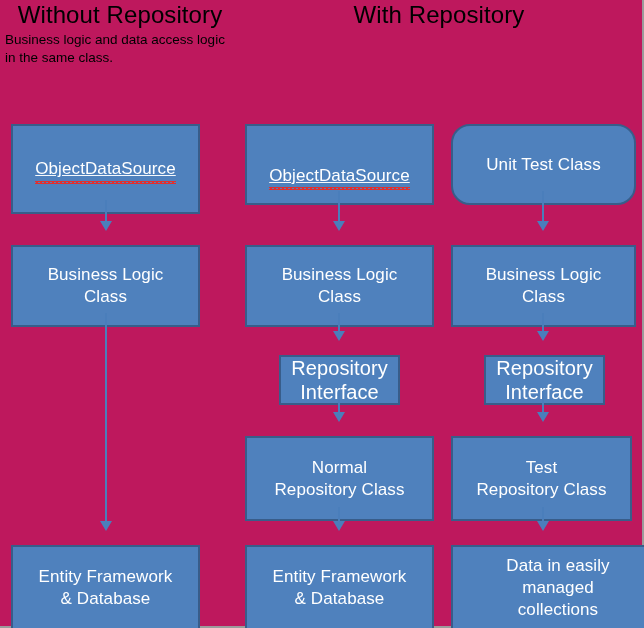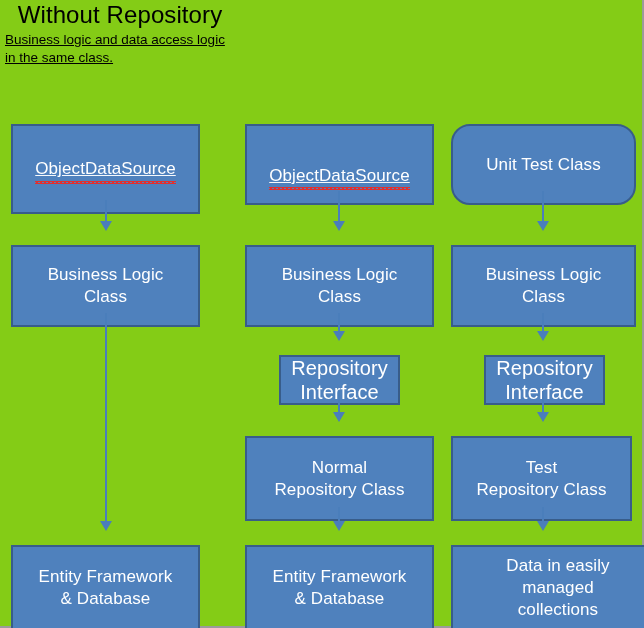--- a/index.html
+++ b/index.html
@@ -9,21 +9,21 @@
     height: 628px;
     background: #ffffff;
     font-family: "Liberation Sans", sans-serif;
     overflow: hidden;
   }
 
   #diagram {
     position: relative;
     width: 644px;
     height: 628px;
-    background: #84cc16;
+    background: #be185d;
     border-right: 2px solid #9b9b9b;
     border-bottom: 2px solid #9b9b9b;
   }
 
   
   .col-title {
     position: absolute;
     text-align: center;
     font-size: 24px;
     font-weight: 400;
@@ -33,21 +33,21 @@
   }
   .col-desc {
     position: absolute;
     font-size: 13.5px;
     font-weight: 400;
     color: #000000;
     line-height: 1.32;
   }
 
   #title-left  { left: 4px;   top: 2px;  width: 232px; }
-  #desc-left   { left: 5px;   top: 31px; width: 232px; text-align: left; text-decoration: underline; }
+  #desc-left   { left: 5px;   top: 31px; width: 232px; text-align: left; }
   #title-right { left: 240px; top: 2px;  width: 398px; }
   #desc-right  { left: 252px; top: 31px; width: 384px; text-align: left; }
 
   
   .node {
     position: absolute;
     background: #4f81bd;
     border: 2px solid #385d8a;
     color: #ffffff;
     display: flex;
@@ -105,20 +105,21 @@
   }
 </style>
 </head>
 <body>
 
 <div id="diagram">
 
   <div class="col-title" id="title-left">Without Repository</div>
   <div class="col-desc" id="desc-left">Business logic and data access logic in the same class.</div>
 
+  <div class="col-title" id="title-right">With Repository</div>
 
   <div class="node" style="left:11px; top:110px; width:189px; height:90px;">
     <div>
       <span class="spell">ObjectDataSource</span><br>
     </div>
   </div>
 
   <div class="arrow" style="left:95px; top:200px; width:22px; height:31px;">
     <div class="shaft" style="height:21px;"></div>
       <div class="head"></div>

